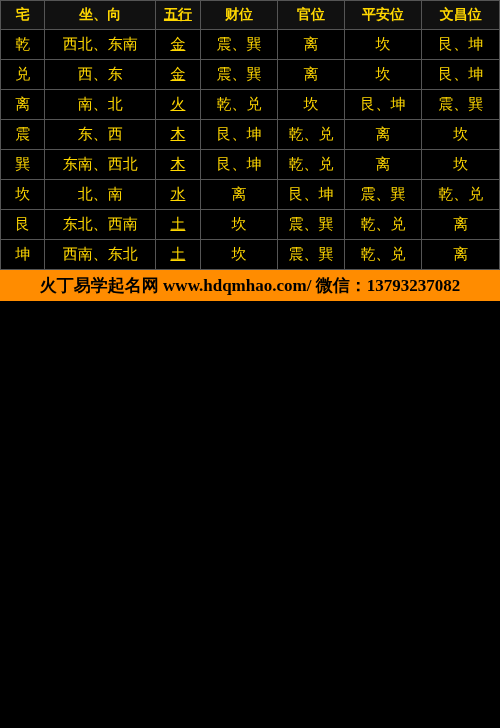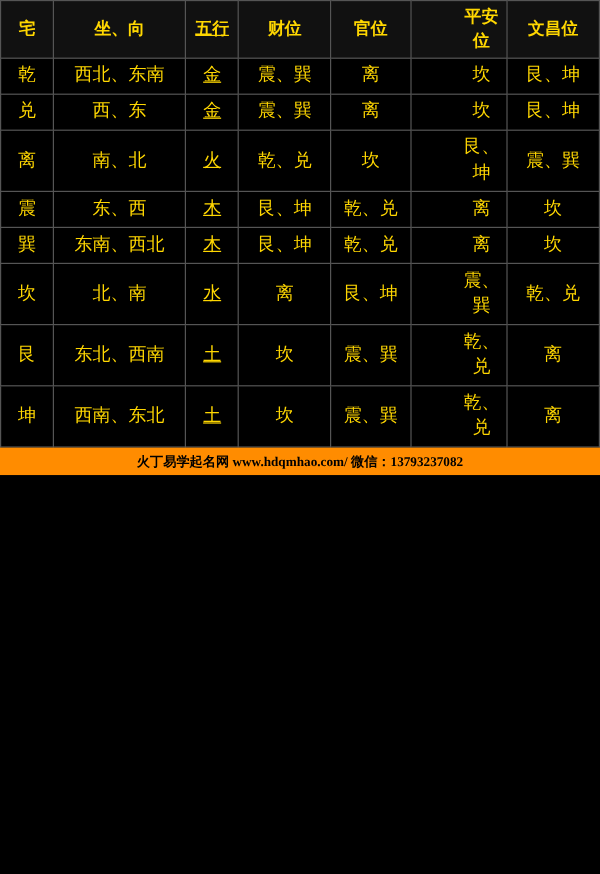--- a/index.html
+++ b/index.html
@@ -29,32 +29,32 @@
       background: #111;
       font-weight: bold;
       font-size: 14px;
     }
     td {
       background: #000;
     }
     .footer-bar {
       background: #FF8C00;
       color: #000;
-      font-size: 11px;
+      font-size: 17px;
       text-align: center;
       padding: 4px 2px;
       font-weight: bold;
       width: 500px;
     }
     .col-zhai { width: 8%; }
     .col-zuo  { width: 20%; font-family: Liberation Serif, serif; }
     .col-wu   { width: 8%; text-decoration: underline; }
     .col-cai  { width: 14%; margin-left: 31px; }
     .col-guan { width: 12%; margin-top: 37px; }
-    .col-ping { width: 14%; padding-left: 40px; }
+    .col-ping { width: 14%; }
     .col-wen  { width: 14%; }
   </style>
 </head>
 <body>
 
 <div class="table-container">
   <table>
     <thead>
       <tr>
         <th class="col-zhai">宅</th>

